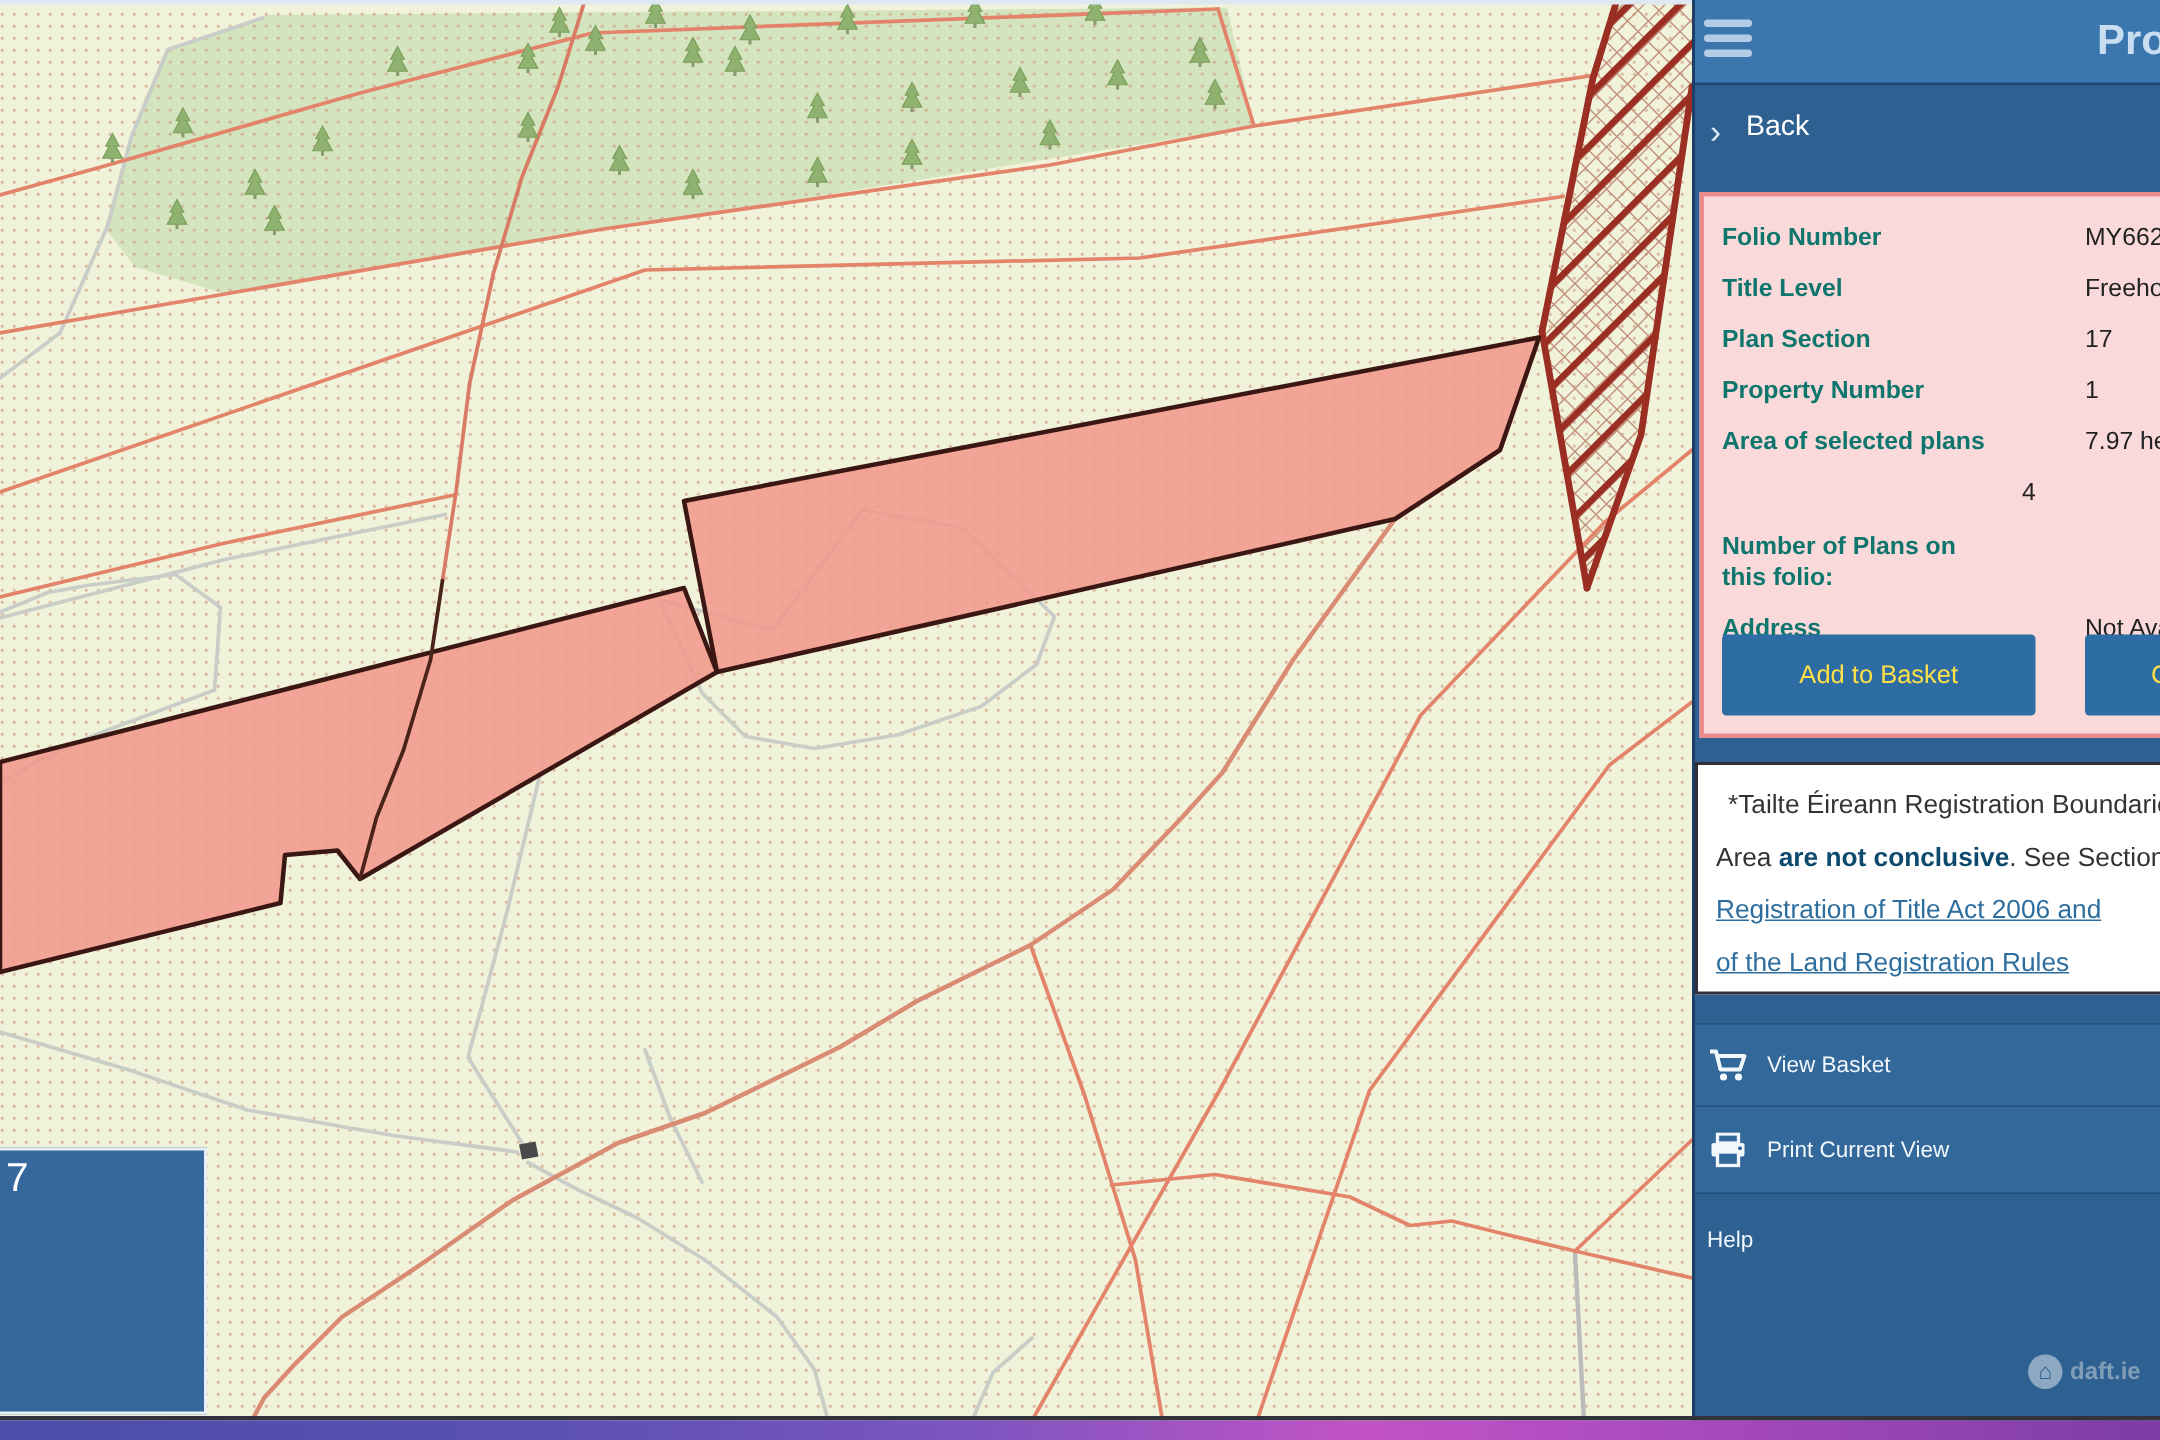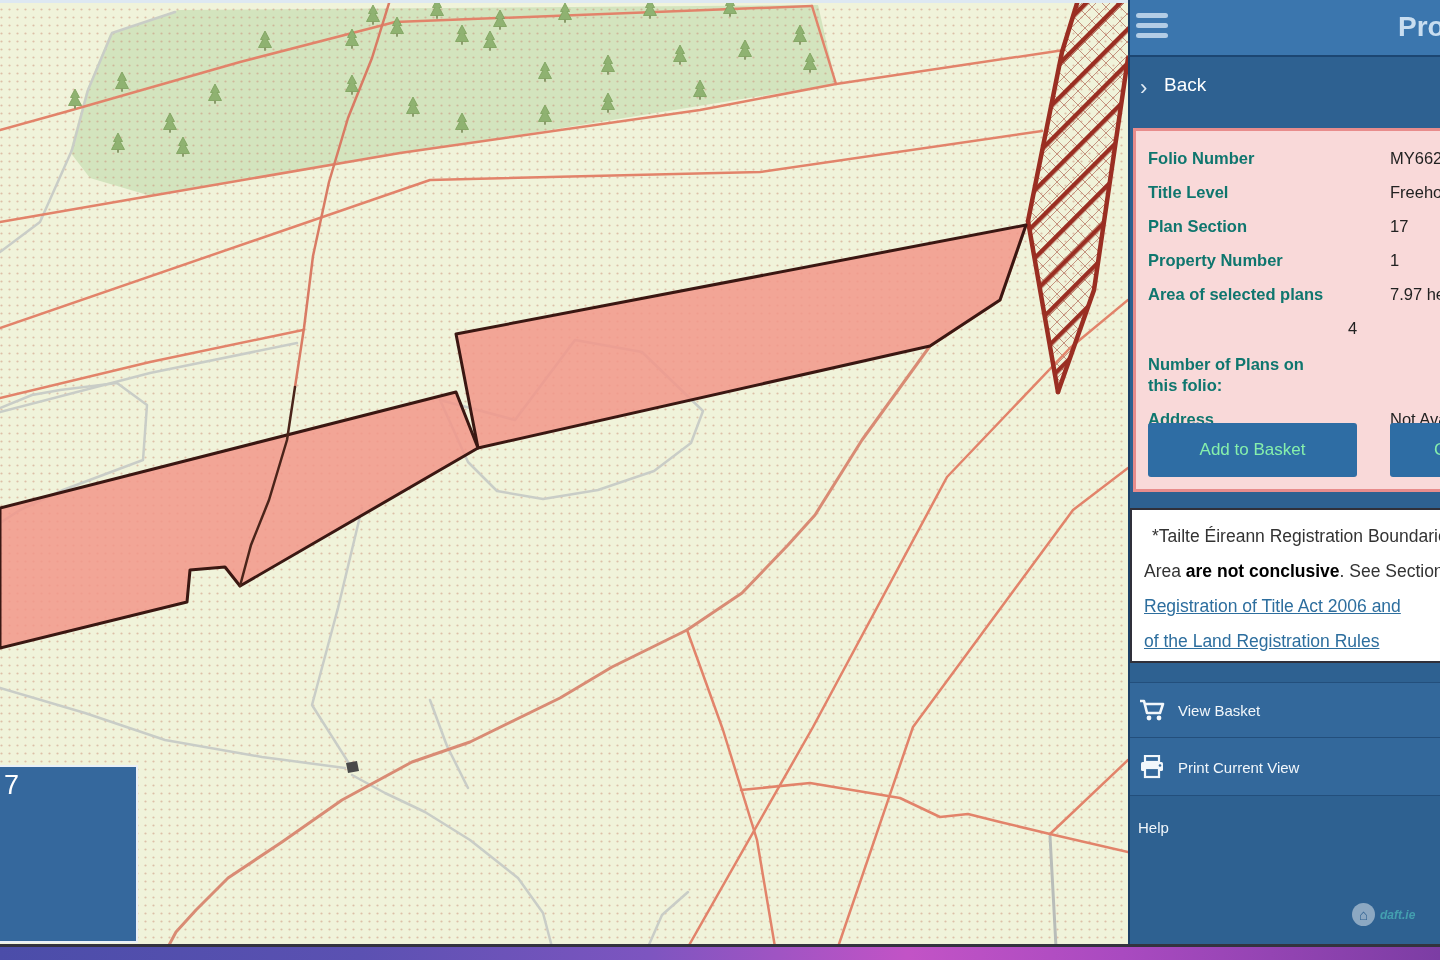--- a/index.html
+++ b/index.html
@@ -37,48 +37,48 @@
   #sb-back .lbl { position:absolute; left:34px; top:15px; font-size:19px; }
 
   
   #folio-panel { position:absolute; left:3px; top:128px; width:470px; height:364px;
     background:#f9d9d9; border:3px solid #e88c8c; padding:17px 0 0 12px; }
   .frow { display:flex; margin-bottom:13px; }
   .frow .lbl { width:242px; font-size:16.5px; font-weight:bold; color:#0f766e; line-height:21px; }
   .frow .lbl.narrow { max-width:200px; padding-right:42px;margin-top:36px; }
   .frow .val { font-size:16.5px; color:#222; white-space:nowrap; line-height:21px; }
   #folio-buttons { position:absolute; left:12px; top:292px; display:flex; }
-  .pbtn { height:54px; background:#2e6da4; color:#86efac; font-size:17px; border:none; border-radius:3px;
+  .pbtn { height:54px; background:#2e6da4; color:#fde047; font-size:17px; border:none; border-radius:3px;
     display:flex; align-items:center; justify-content:center; cursor:pointer; font-family:"Liberation Sans",sans-serif; }
   #btn-add { width:209px; }
   #btn-order { width:240px; margin-left:33px; justify-content:flex-start; padding-left:44px; }
 
   
   #disclaimer { position:absolute; left:0; top:508px; width:470px; height:155px; background:#ffffff;
     border:2px solid #30303a; padding:9px 0 0 12px; font-size:17.5px; color:#333; }
   #disclaimer .dline { white-space:nowrap; line-height:35px; height:35px; }
   #disclaimer .indent { text-indent:8px; }
   #disclaimer .dlink { color:#2d6e9e; text-decoration:underline; cursor:pointer; }
-  #disclaimer b { color:#000000; }
+  #disclaimer b { color:#0c4a6e; }
 
   
   .menu-row { position:absolute; left:0; width:312px; background:#33689b; border-top:1px solid #234f7c;
     color:#f2f7fb; cursor:pointer; }
   #row-basket { top:682px; height:55px; }
   #row-print  { top:737px; height:58px; }
   #row-help   { top:795px; height:63px; border-top:1px solid #234f7c; background:transparent; }
   .menu-row .mlabel { position:absolute; left:48px; top:50%; transform:translateY(-50%); font-size:15px; }
   #row-help .mlabel { left:8px; }
   .micon { position:absolute; left:9px; top:50%; transform:translateY(-50%); width:26px; height:24px; }
 
   
   #daft { position:absolute; left:222px; top:903px; display:flex; align-items:center; opacity:0.45; }
   #daft .circ { width:23px; height:23px; border-radius:50%; background:#ffffff; color:#2e6191;
     font-size:15px; line-height:23px; text-align:center; font-weight:bold; }
-  #daft .txt { color:#5eead4; font-size:12px; font-weight:bold; margin-left:5px;font-style:italic; }
+  #daft .txt { color:#e5e5e5; font-size:16px; font-weight:bold; margin-left:5px; }
 </style>
 </head>
 <body>
 
 <div id="map-wrap">
   <div id="map-topstrip"></div>
   <svg id="map-svg" width="1128" height="947" viewBox="0 0 1128 947">
     <defs>
       <pattern id="dots" width="8" height="8" patternUnits="userSpaceOnUse">
         <circle cx="1.5" cy="1.5" r="1.1" fill="#c98a76"></circle>

